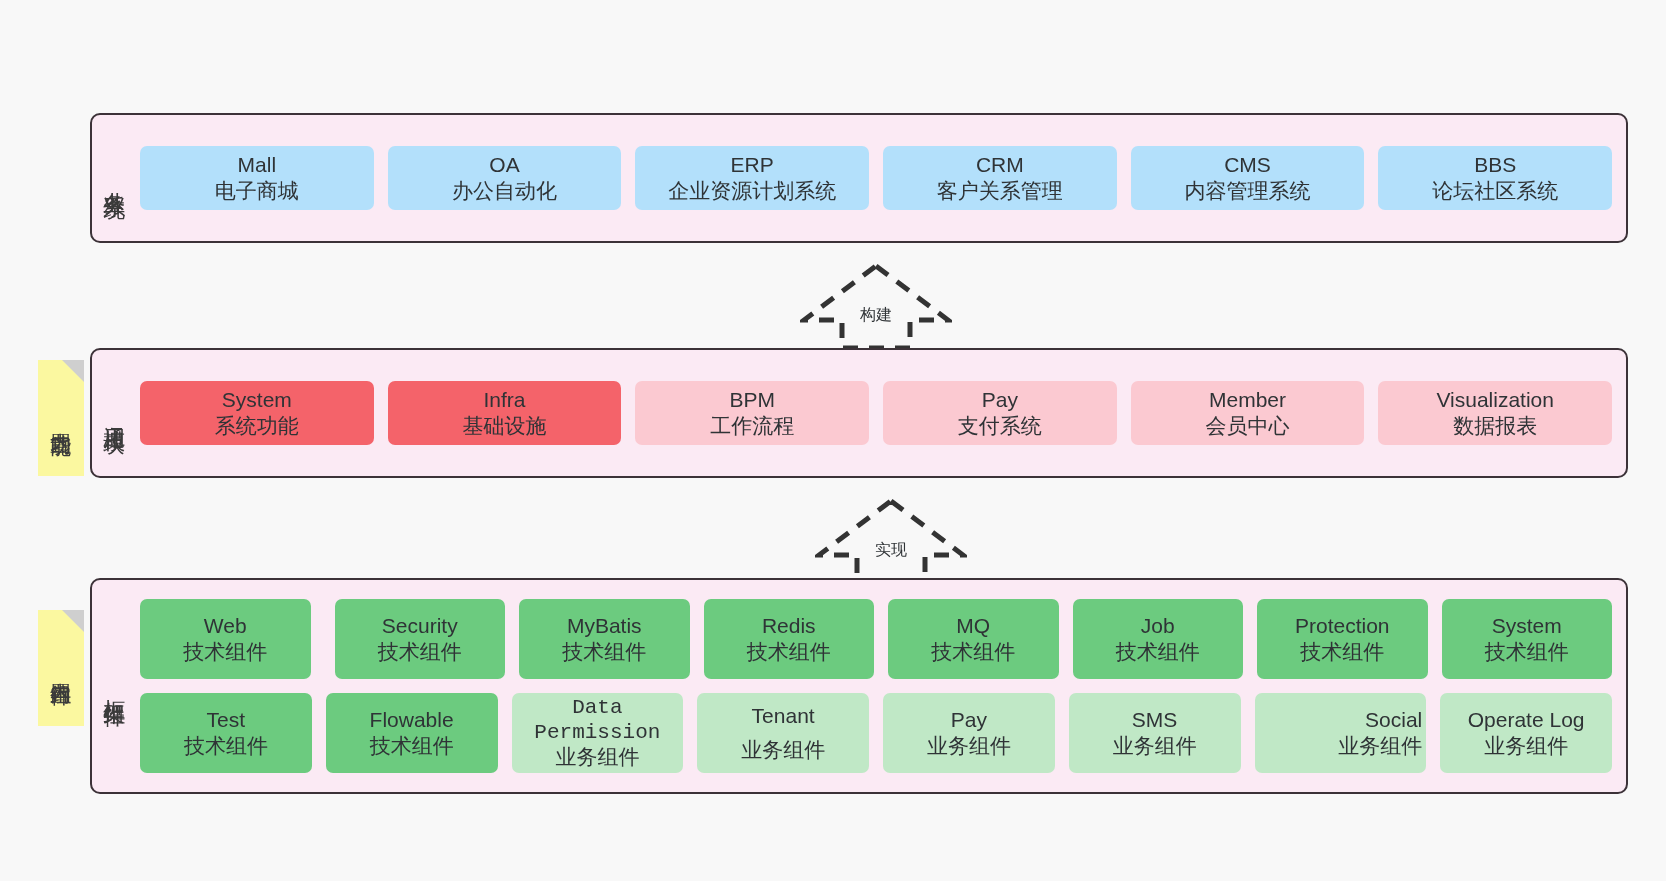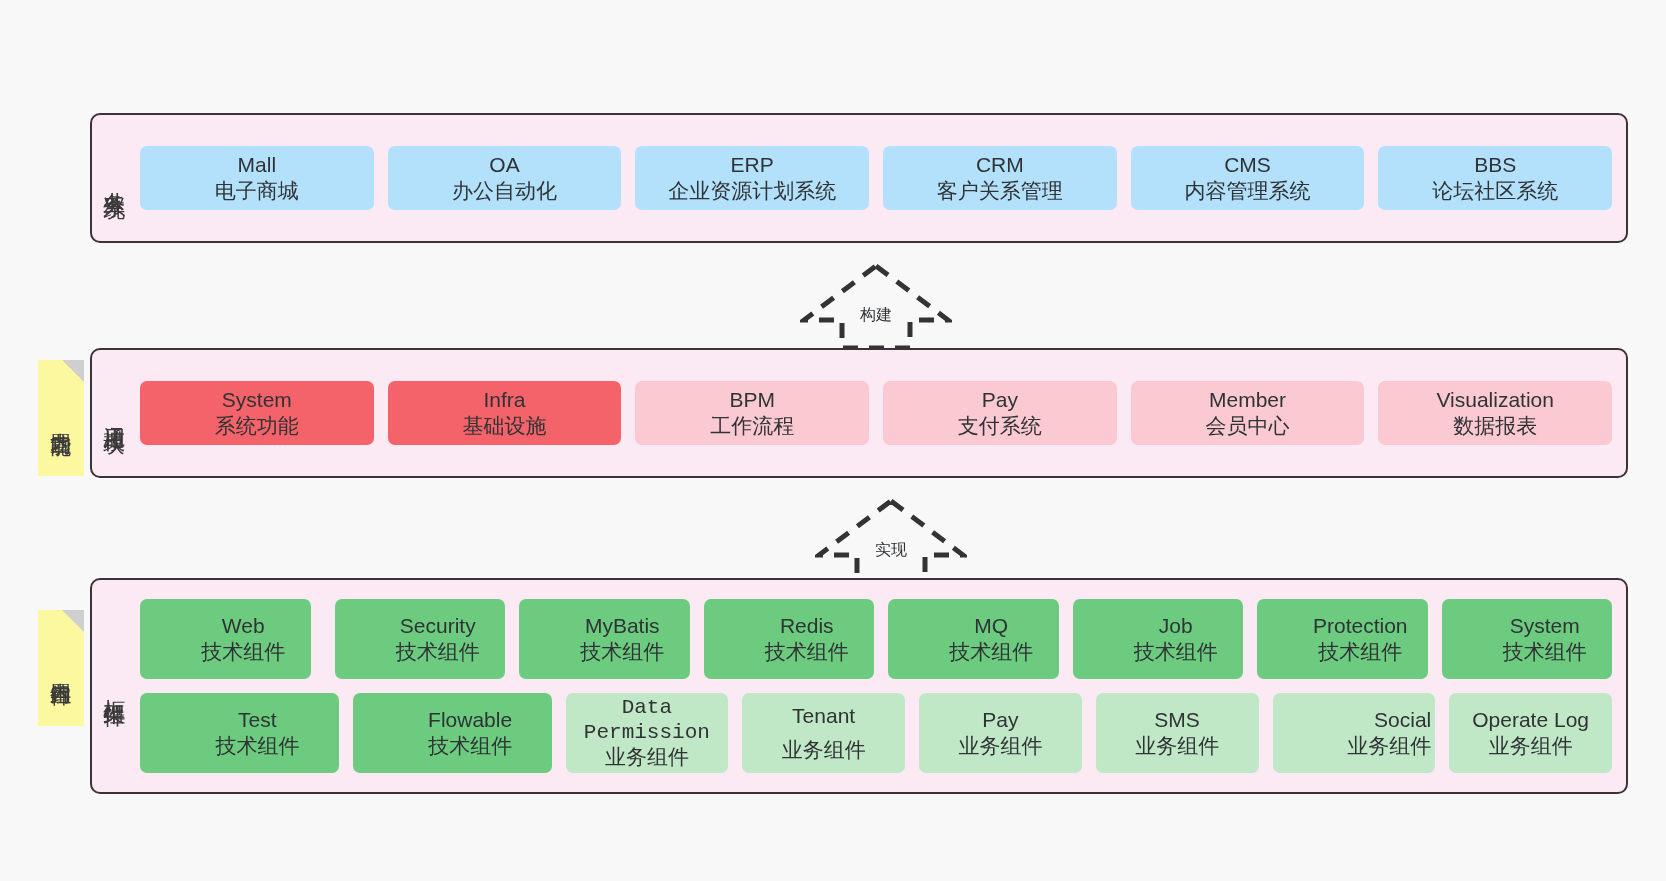--- a/index.html
+++ b/index.html
@@ -75,21 +75,21 @@
     padding: 6px 4px;
     box-sizing: border-box;
     user-select: none;
   }
   .card .ctitle { display: block; }
   .card .csub   { display: block; }
 
   .c-blue       { background: #b3e0fb; }
   .c-red        { background: #f4636a; }
   .c-pink       { background: #fbc9d1; }
-  .c-green      { background: #6ccb7f; padding-left: 40px; }
+  .c-green      { background: #6ccb7f; }
   .c-lightgreen { background: #c0e8c6; }
 
   
   .sticky {
     position: absolute;
     background: #fbf8a0;
     color: #3a3a3a;
     font-size: 21px;
     line-height: 1.12;
     letter-spacing: 1px;

